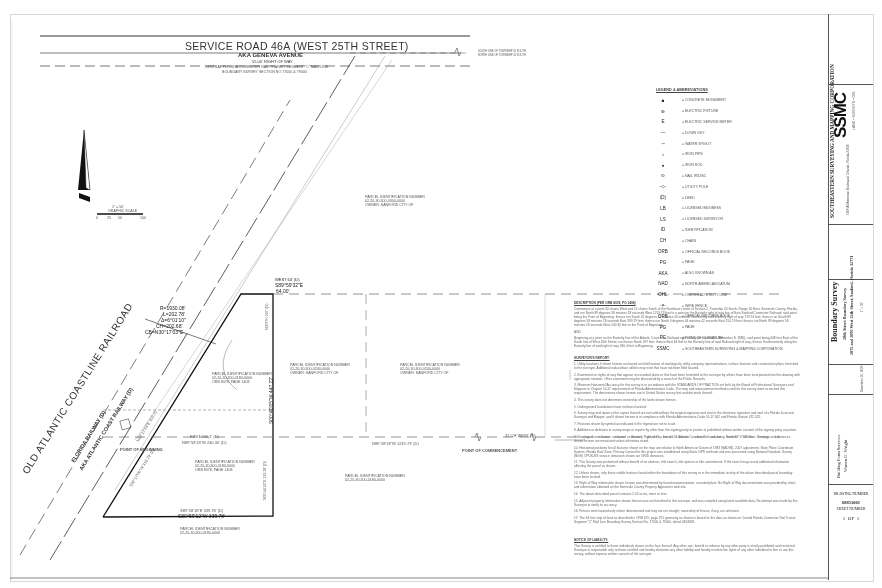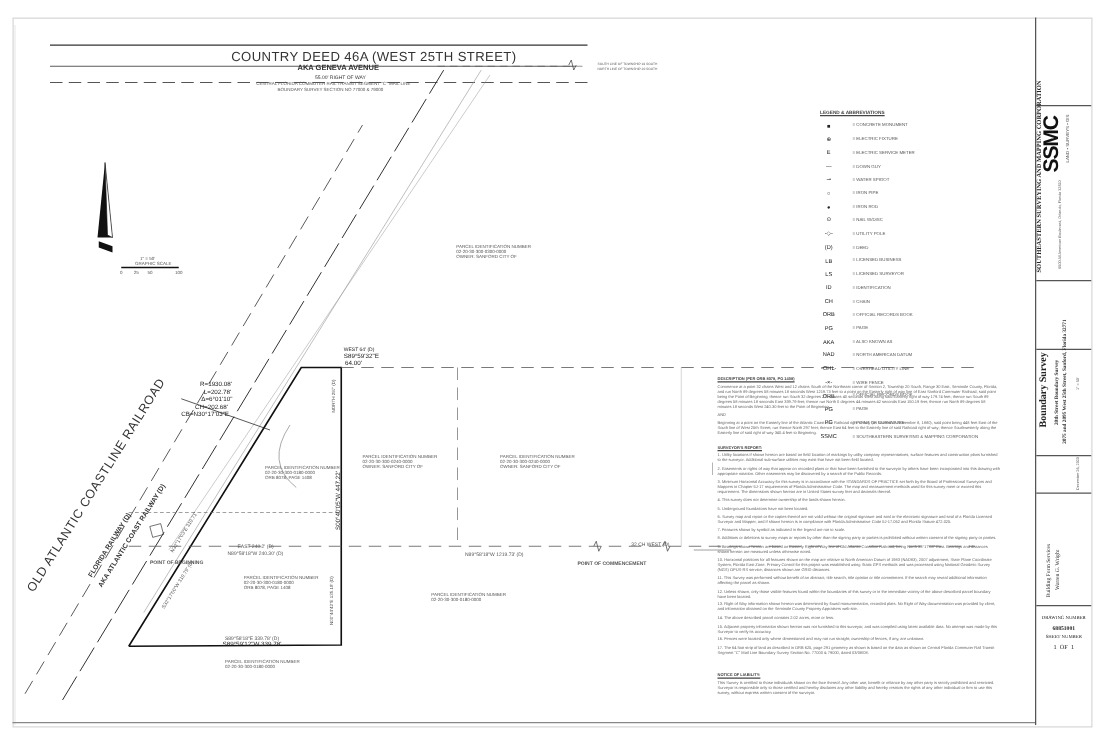--- a/index.html
+++ b/index.html
@@ -75,21 +75,21 @@
   <path d="M475 437 l2 -4 l2 8 l2 -4" stroke="#444" fill="none" stroke-width="0.6"></path>
   <path d="M530 437 l2 -4 l2 8 l2 -4" stroke="#444" fill="none" stroke-width="0.6"></path>
 
   <line x1="12" y1="20" x2="12" y2="580" stroke="#ddd" stroke-width="0.6"></line>
   <line x1="570" y1="370" x2="570" y2="380" stroke="#888" stroke-width="0.5"></line>
   <line x1="555" y1="440" x2="585" y2="440" stroke="#666" stroke-width="0.5"></line>
 
   <line x1="10" y1="578" x2="828" y2="578" stroke="#888" stroke-width="1"></line>
 </svg>
 
-<div class="t road-title">COUNTRY DEED 46A (WEST 25TH STREET)</div>
+<div class="t road-title">SERVICE ROAD 46A (WEST 25TH STREET)</div>
 <div class="t road-sub">AKA GENEVA AVENUE</div>
 <div class="t road-sub2">55.00' RIGHT OF WAY</div>
 <div class="t road-note small">CENTRAL FLORIDA COMMUTER RAIL TRANSIT SEGMENT "C" MAIL LINE</div>
 <div class="t road-note2 small">BOUNDARY SURVEY SECTION NO 77000 &amp; 79000</div>
 <div class="t small" style="left:478px;top:50px;font-size:2.6px;">SOUTH LINE OF TOWNSHIP 19 SOUTH</div>
 <div class="t small" style="left:478px;top:54px;font-size:2.6px;">NORTH LINE OF TOWNSHIP 20 SOUTH</div>
 
 <div class="t rr-title">OLD ATLANTIC COASTLINE RAILROAD</div>
 <div class="t rr-sub">FLORIDA RAILWAY (D)</div>
 <div class="t rr-sub" style="left:78px;top:468px;">AKA ATLANTIC COAST RAILWAY (D)</div>

